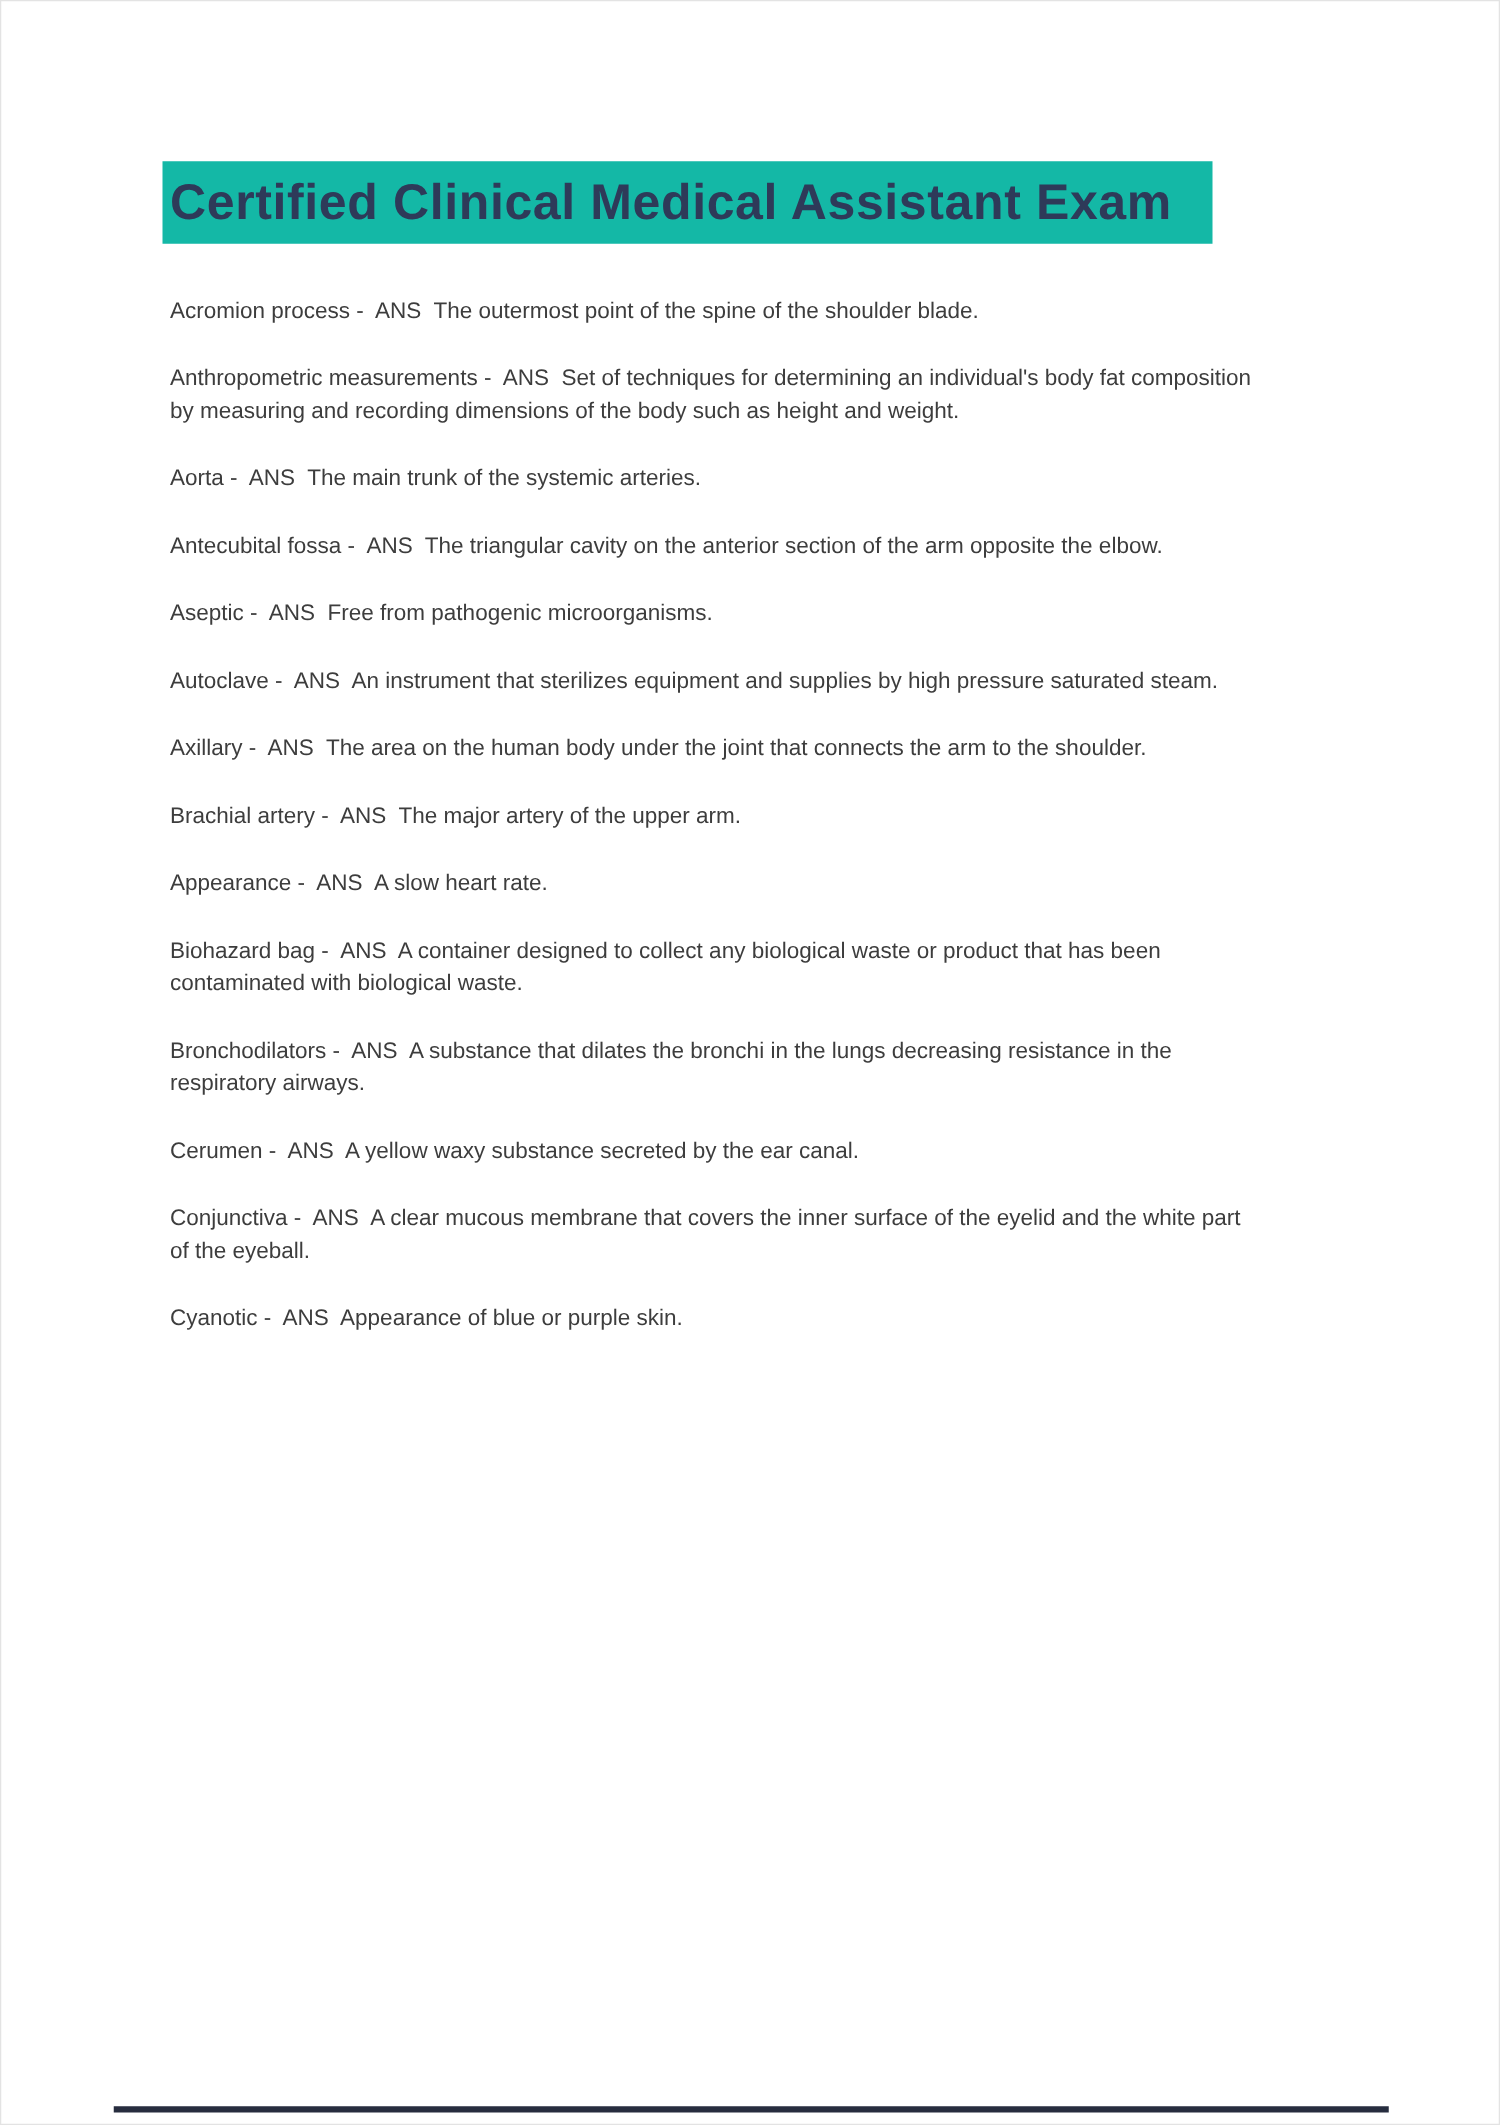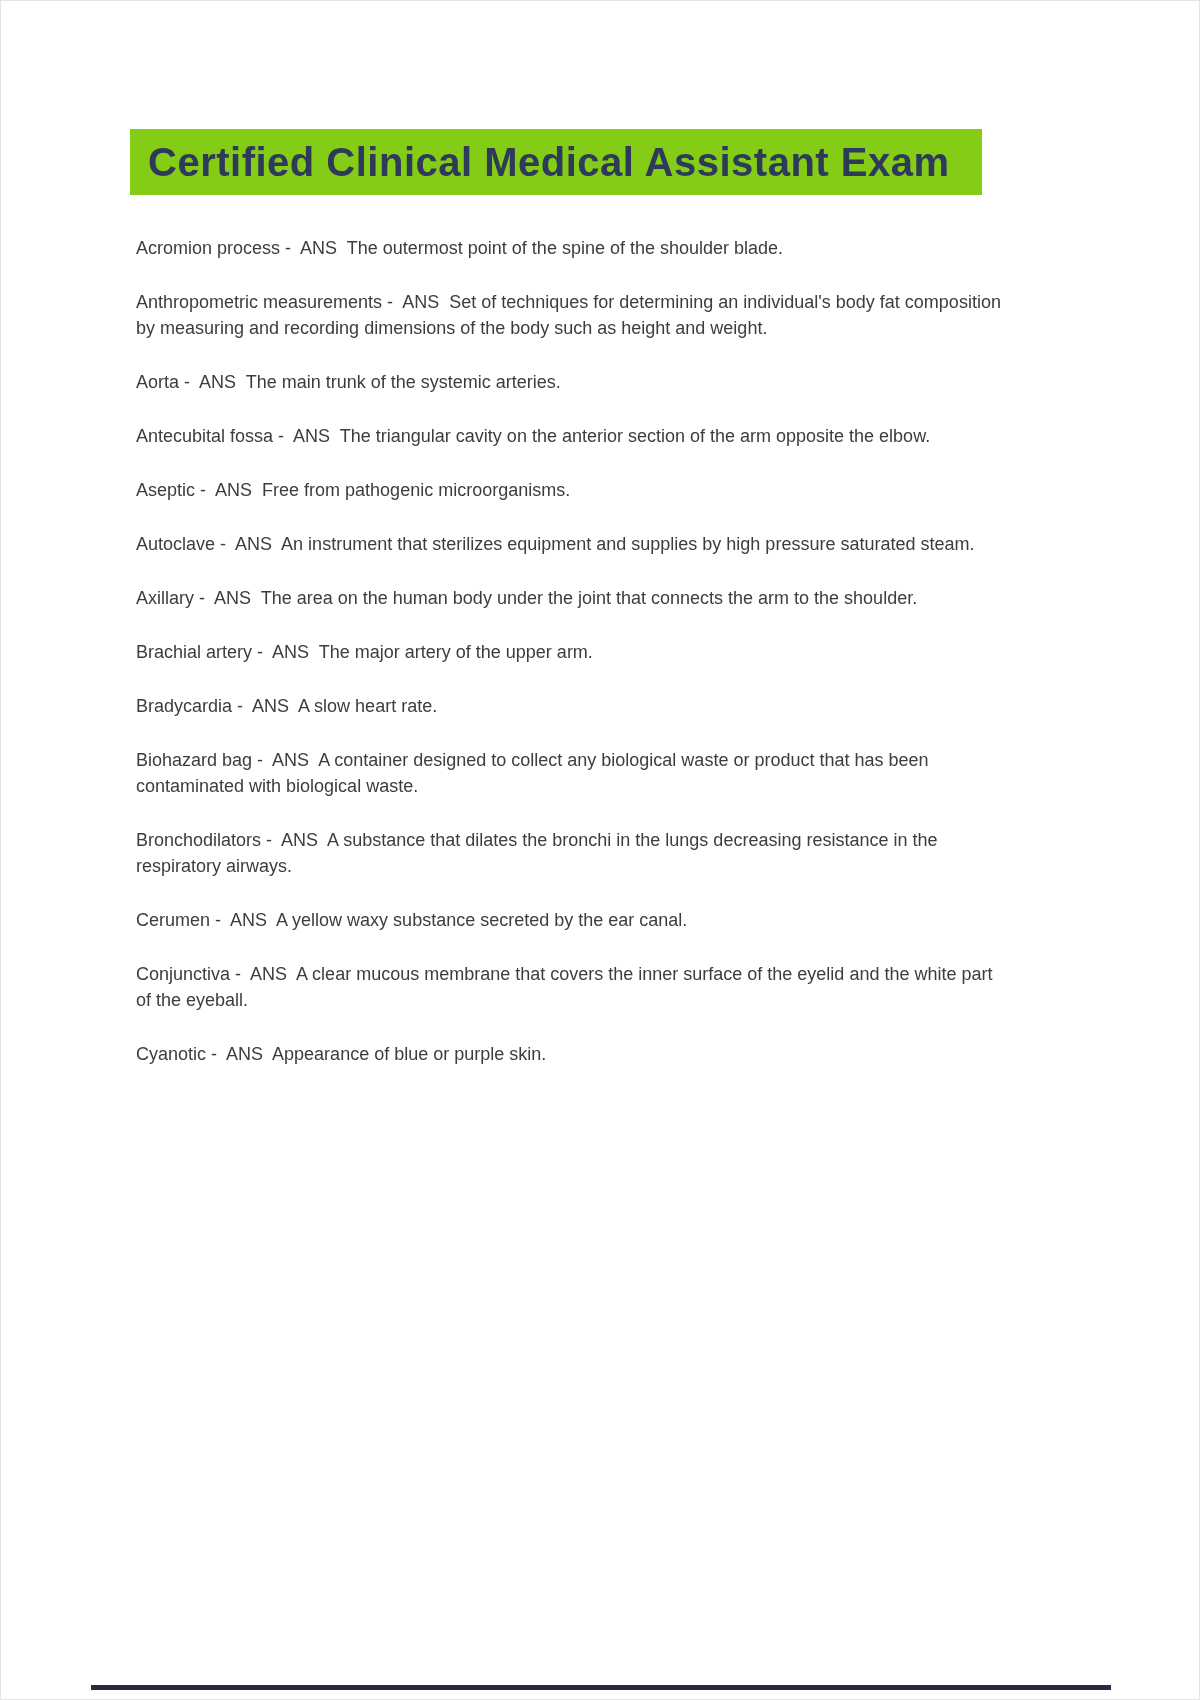--- a/index.html
+++ b/index.html
@@ -19,22 +19,22 @@
   .page {
     position: relative;
     width: 100%;
     height: 100%;
     box-sizing: border-box;
     padding: 128px 195px 0 135px;
   }
   .title {
     display: inline-block;
     margin: 0 0 0 -6px;
-    padding: 10px 32px 10px 18px;
-    background: #84cc16;
+    padding: 10px 32px 10px 6px;
+    background: #14b8a6;
     color: #2e3a59;
     font-size: 40px;
     font-weight: bold;
     letter-spacing: 0.5px;
     line-height: 1.15;
   }
   .entries {
     margin-top: 40px;
   }
   .entry {
@@ -75,21 +75,21 @@
   <p class="entry"><span class="term">Antecubital fossa</span><span class="sep"> -  </span><span class="ans">ANS</span><span class="def">  The triangular cavity on the anterior section of the arm opposite the elbow.</span></p>
 
   <p class="entry"><span class="term">Aseptic</span><span class="sep"> -  </span><span class="ans">ANS</span><span class="def">  Free from pathogenic microorganisms.</span></p>
 
   <p class="entry"><span class="term">Autoclave</span><span class="sep"> -  </span><span class="ans">ANS</span><span class="def">  An instrument that sterilizes equipment and supplies by high pressure saturated steam.</span></p>
 
   <p class="entry"><span class="term">Axillary</span><span class="sep"> -  </span><span class="ans">ANS</span><span class="def">  The area on the human body under the joint that connects the arm to the shoulder.</span></p>
 
   <p class="entry"><span class="term">Brachial artery</span><span class="sep"> -  </span><span class="ans">ANS</span><span class="def">  The major artery of the upper arm.</span></p>
 
-  <p class="entry"><span class="term">Bradycardia</span><span class="sep"> -  </span><span class="ans">ANS</span><span class="def">  A slow heart rate.</span></p>
+  <p class="entry"><span class="term">Appearance</span><span class="sep"> -  </span><span class="ans">ANS</span><span class="def">  A slow heart rate.</span></p>
 
   <p class="entry"><span class="term">Biohazard bag</span><span class="sep"> -  </span><span class="ans">ANS</span><span class="def">  A container designed to collect any biological waste or product that has been contaminated with biological waste.</span></p>
 
   <p class="entry"><span class="term">Bronchodilators</span><span class="sep"> -  </span><span class="ans">ANS</span><span class="def">  A substance that dilates the bronchi in the lungs decreasing resistance in the respiratory airways.</span></p>
 
 
   <p class="entry"><span class="term">Cerumen</span><span class="sep"> -  </span><span class="ans">ANS</span><span class="def">  A yellow waxy substance secreted by the ear canal.</span></p>
 
 
   <p class="entry"><span class="term">Conjunctiva</span><span class="sep"> -  </span><span class="ans">ANS</span><span class="def">  A clear mucous membrane that covers the inner surface of the eyelid and the white part of the eyeball.</span></p>

